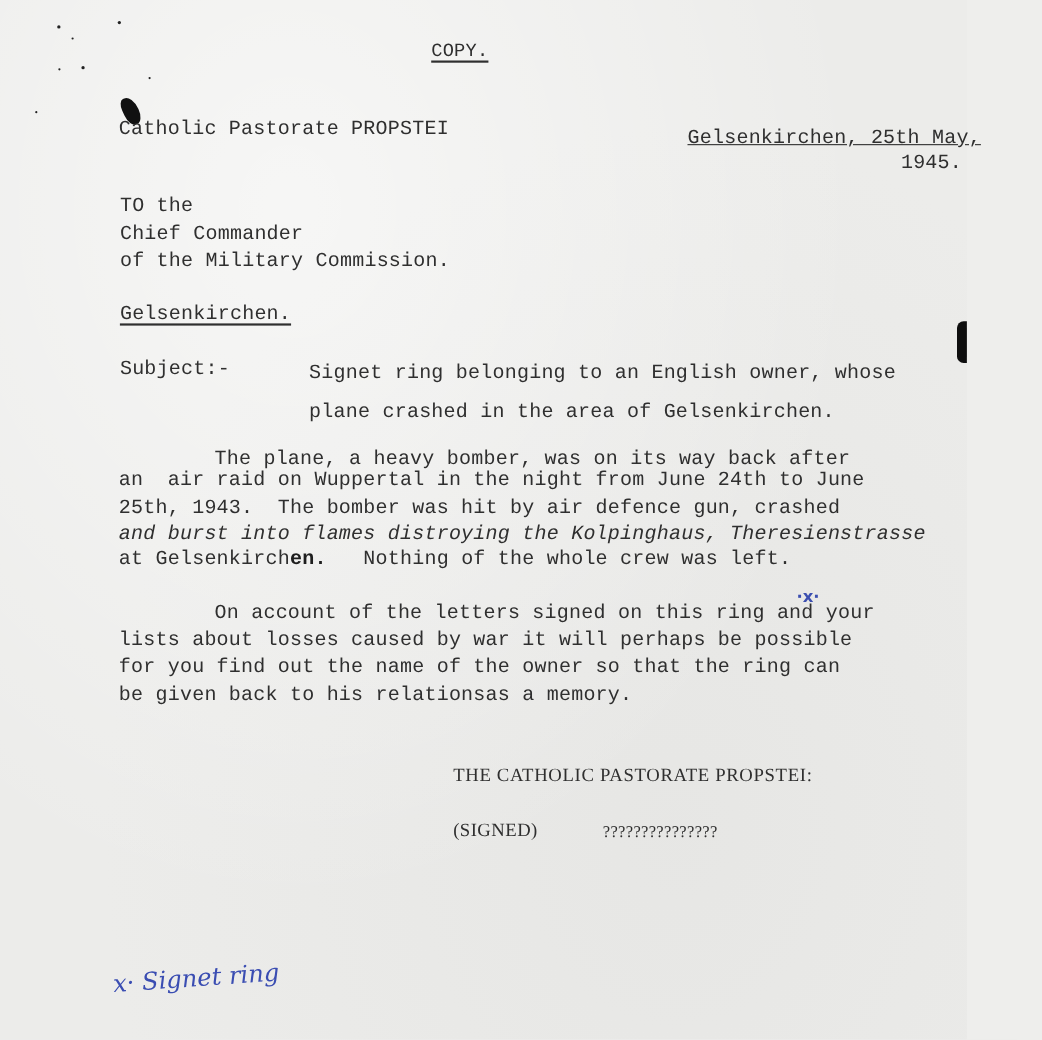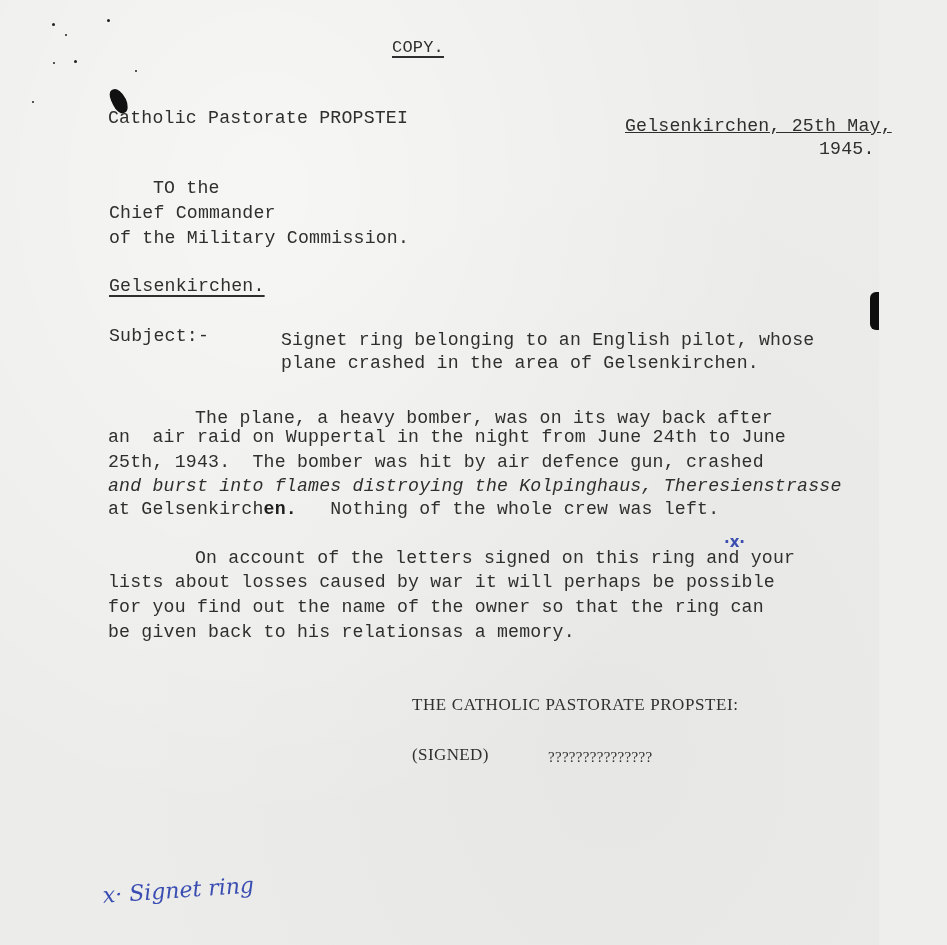--- a/index.html
+++ b/index.html
@@ -91,29 +91,29 @@
   <span class="ink-blot"></span>
   <span class="edge-mark"></span>
 
   <div class="t u" style="left:392px;top:36px;font-size:17px;">COPY.</div>
 
   <div class="t" style="left:108px;top:106px;">Catholic Pastorate PROPSTEI</div>
 
   <div class="t" style="left:625px;top:114px;text-decoration:underline;">Gelsenkirchen, 25th May,</div>
   <div class="t" style="left:819px;top:137px;">1945.</div>
 
-  <div class="t" style="left:109px;top:176px;margin-left:44px;">TO the</div>
+  <div class="t" style="left:109px;top:176px;">TO the</div>
   <div class="t" style="left:109px;top:201px;">Chief Commander</div>
   <div class="t" style="left:109px;top:226px;">of the Military Commission.</div>
 
   <div class="t u" style="left:109px;top:274px;">Gelsenkirchen.</div>
 
   <div class="t" style="left:109px;top:324px;">Subject:-</div>
-  <div class="t" style="left:281px;top:328px;">Signet ring belonging to an English pilot, whose</div>
-  <div class="t" style="left:281px;top:351px;">plane crashed in the area of Gelsenkirchen.</div>
+  <div class="t" style="left:281px;top:328px;">Signet ring belonging to an English owner, whose</div>
+  <div class="t" style="left:281px;top:363px;">plane crashed in the area of Gelsenkirchen.</div>
 
   <div class="t" style="left:195px;top:406px;">The plane, a heavy bomber, was on its way back after</div>
   <div class="t" style="left:108px;top:425px;">an  air raid on Wuppertal in the night from June 24th to June</div>
   <div class="t" style="left:108px;top:450px;">25th, 1943.  The bomber was hit by air defence gun, crashed</div>
   <div class="t" style="left:108px;top:474px;font-style:italic;">and burst into flames distroying the Kolpinghaus, Theresienstrasse</div>
   <div class="t" style="left:108px;top:497px;"><span>at Gelsenkirch</span><span class="bold">en.</span><span>   Nothing of the whole crew was left.</span></div>
 
   <div class="ink-blue" style="left:724px;top:533px;font-size:15px;font-style:normal;font-family:'DejaVu Sans',sans-serif;font-weight:bold;">·x·</div>
 
   <div class="t" style="left:195px;top:546px;">On account of the letters signed on this ring and your</div>

